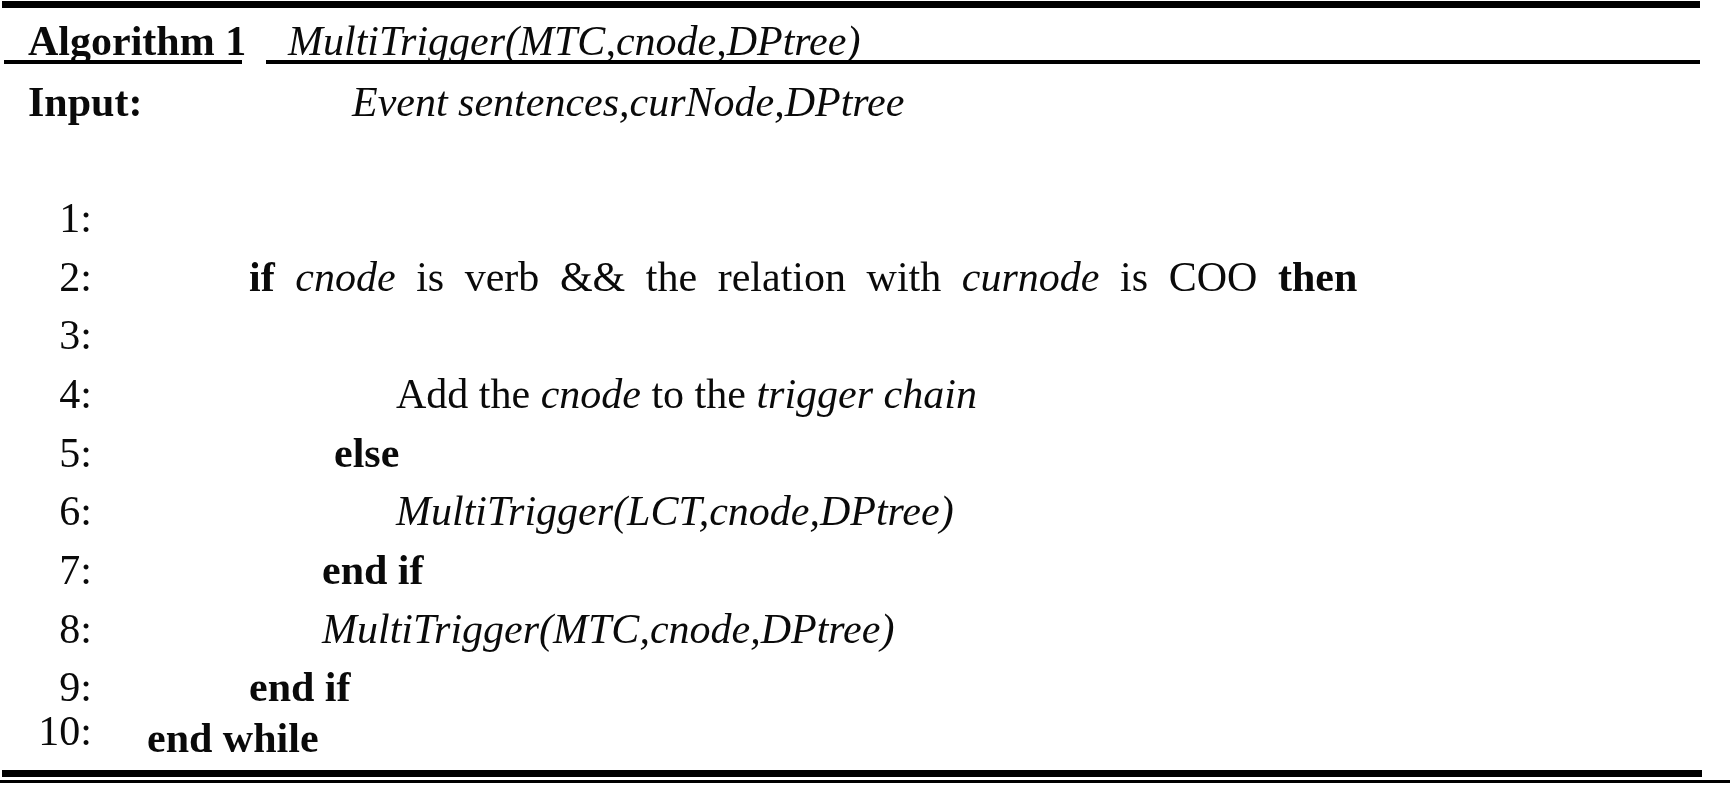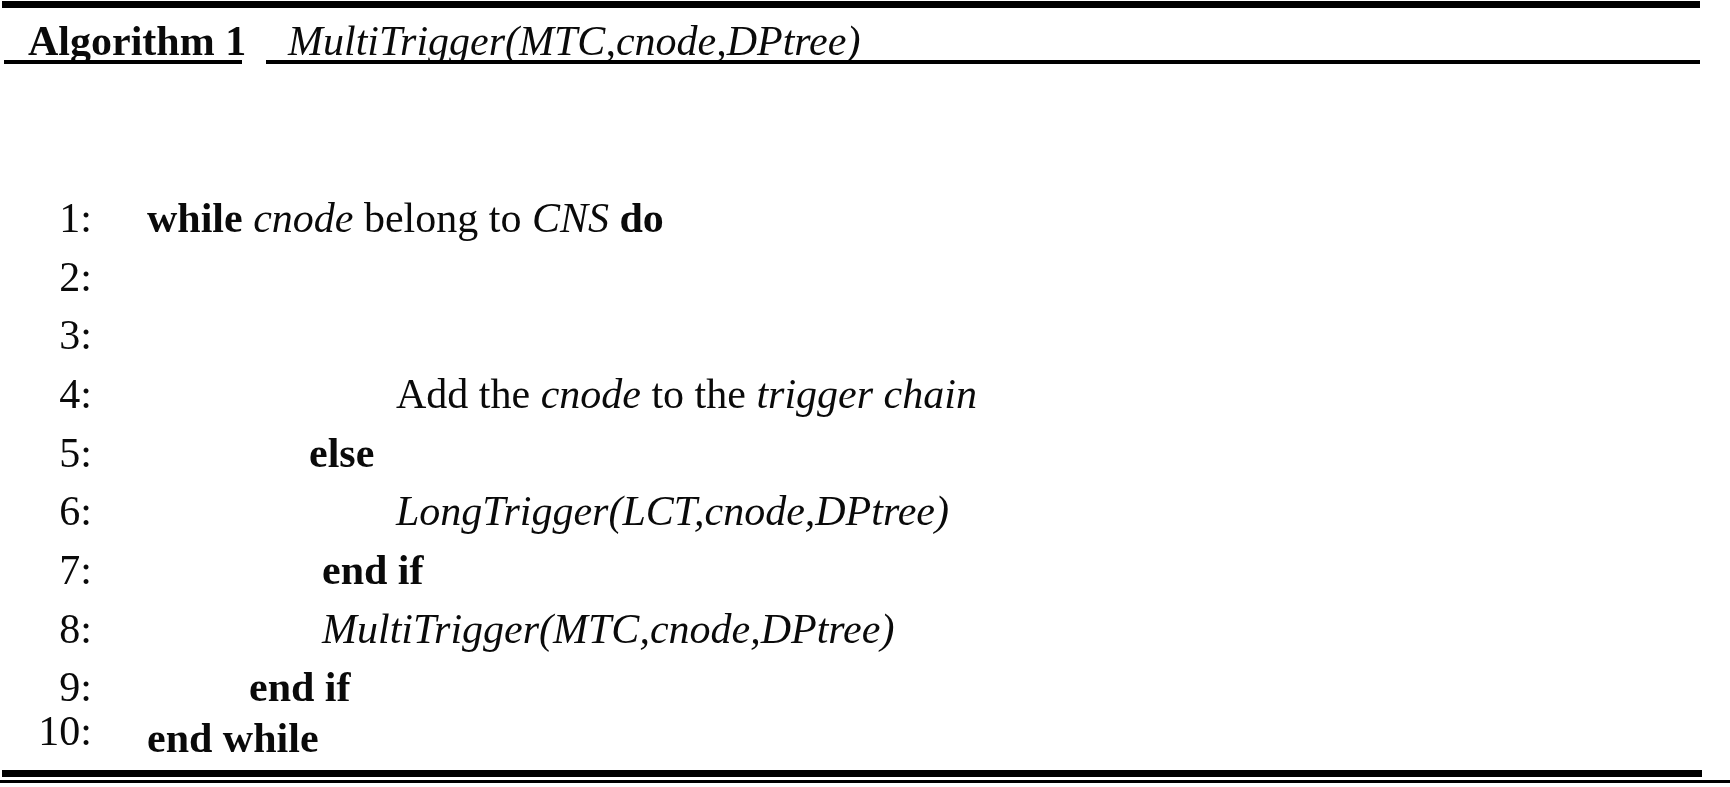--- a/index.html
+++ b/index.html
@@ -54,44 +54,48 @@
   <div class="rule top-rule"></div>
 
   <div class="row header-row">
     <span class="hdr-label">Algorithm 1</span>
     <span class="hdr-title">MultiTrigger(MTC,cnode,DPtree)</span>
   </div>
 
   <div class="rule head-rule-l"></div>
   <div class="rule head-rule-r"></div>
 
+  <div class="row input-row">
+    <span class="io-label">Input:</span>
+    <span class="io-value">Event sentences,curNode,DPtree</span>
+  </div>
 
 
   <div>
       <div class="code-line" style="top: 194px;">
         <span class="line-num">1:</span>
-        <span class="line-content" style="left: 147px;"><span class="seg-bold">while</span><span class="seg-normal"> </span><span class="seg-italic">cnode</span><span class="seg-normal"> belong to </span><span class="seg-italic">CNS</span><span class="seg-normal"> </span><span class="seg-bold">do</span></span>
       </div>
       <div class="code-line" style="top: 252.67px;">
         <span class="line-num">2:</span>
+        <span class="line-content" style="left: 249px; word-spacing: 0.24em;"><span class="seg-bold">if</span><span class="seg-normal"> </span><span class="seg-italic">cnode</span><span class="seg-normal"> is verb &amp;&amp; the relation with </span><span class="seg-italic">curnode</span><span class="seg-normal"> is COO </span><span class="seg-bold">then</span></span>
       </div>
       <div class="code-line" style="top: 311.34px;">
         <span class="line-num">3:</span>
       </div>
       <div class="code-line" style="top: 370.01px;">
         <span class="line-num">4:</span>
         <span class="line-content" style="left: 396px; text-align: right;"><span class="seg-normal">Add the </span><span class="seg-italic">cnode</span><span class="seg-normal"> to the </span><span class="seg-italic">trigger chain</span></span>
       </div>
       <div class="code-line" style="top: 428.68px;">
         <span class="line-num">5:</span>
-        <span class="line-content" style="left: 309px; text-align: center;"><span class="seg-bold">else</span></span>
+        <span class="line-content" style="left: 334px; text-align: center;"><span class="seg-bold">else</span></span>
       </div>
       <div class="code-line" style="top: 487.35px;">
         <span class="line-num">6:</span>
-        <span class="line-content" style="left: 396px;"><span class="seg-italic">LongTrigger(LCT,cnode,DPtree)</span></span>
+        <span class="line-content" style="left: 396px;"><span class="seg-italic">MultiTrigger(LCT,cnode,DPtree)</span></span>
       </div>
       <div class="code-line" style="top: 546.02px;">
         <span class="line-num">7:</span>
         <span class="line-content" style="left: 322px;"><span class="seg-bold">end if</span></span>
       </div>
       <div class="code-line" style="top: 604.69px;">
         <span class="line-num">8:</span>
         <span class="line-content" style="left: 322px;"><span class="seg-italic">MultiTrigger(MTC,cnode,DPtree)</span></span>
       </div>
       <div class="code-line" style="top: 663.36px;">

